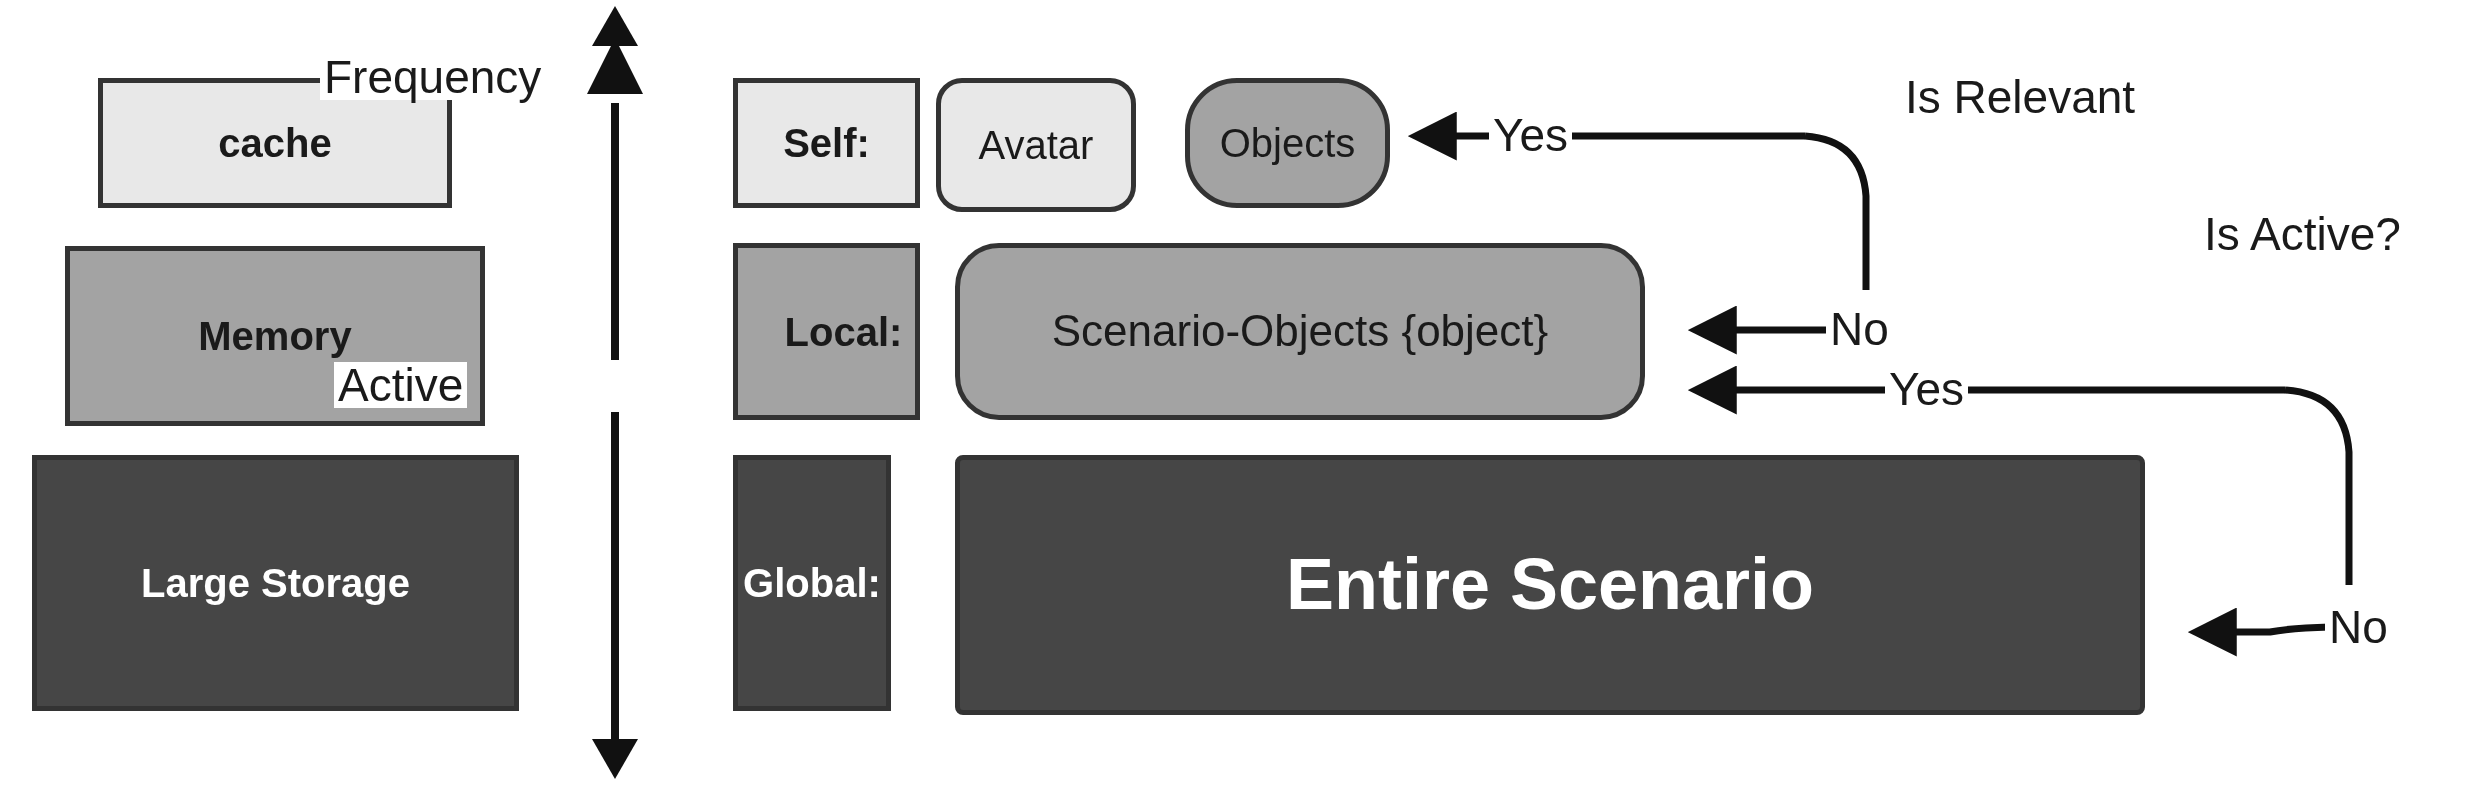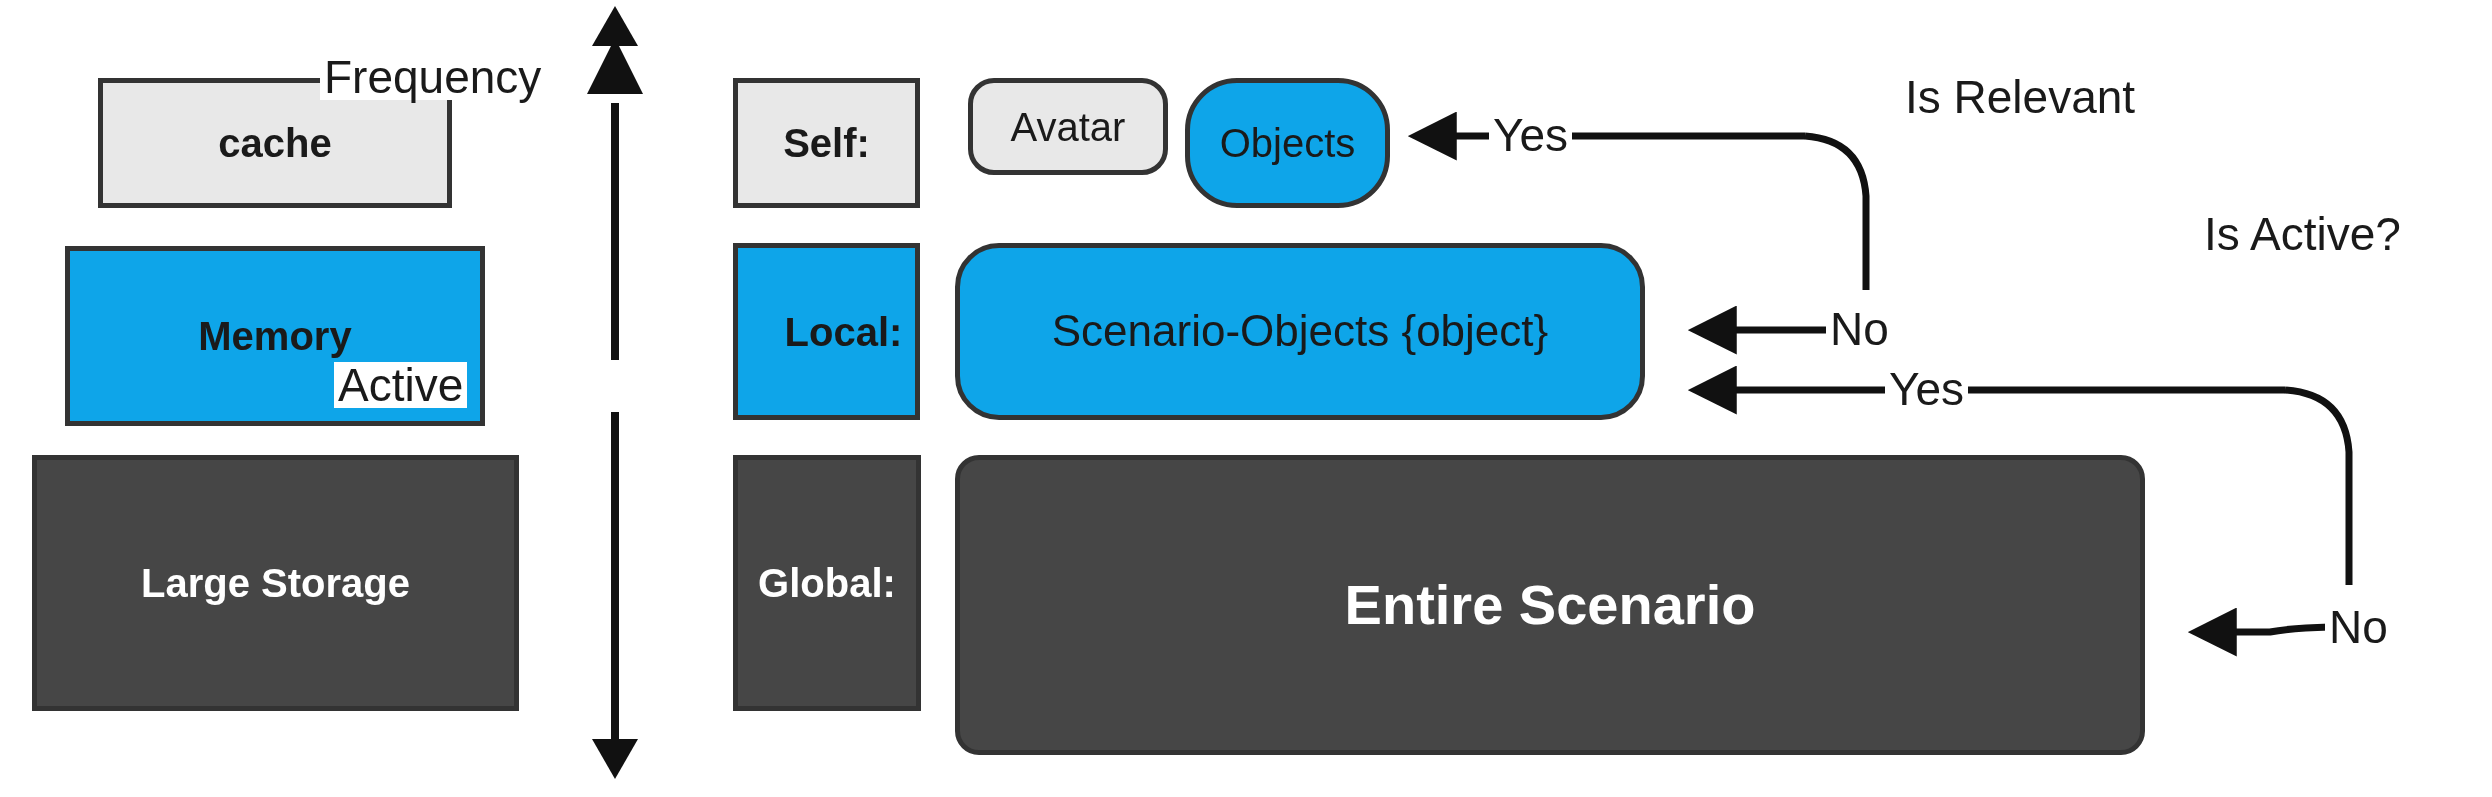--- a/index.html
+++ b/index.html
@@ -24,21 +24,21 @@
     position: absolute;
     box-sizing: border-box;
     border: 5px solid #333333;
     display: flex;
     align-items: center;
     justify-content: center;
     text-align: center;
     line-height: 1.05;
   }
   .fill-light  { background: #e8e8e8; color: #1a1a1a; }
-  .fill-mid    { background: #0ea5e9; color: #1a1a1a; }
+  .fill-mid    { background: #a3a3a3; color: #1a1a1a; }
   .fill-dark   { background: #464646; color: #ffffff; align-items: center; }
 
   .bold   { font-weight: bold; }
   .normal { font-weight: normal; }
 
   
   .axis-svg {
     position: absolute;
     left: 0; top: 0;
     width: 2492px;
@@ -121,41 +121,41 @@
   </div>
 
   <div class="plain-label label-boxed-bg" style="left:334px; top:362px; font-size:46px;">
     <span>Active</span>
   </div>
 
   <div class="block fill-light bold" style="left:733px; top:78px; width:187px; height:130px; font-size:40px;">
     <span>Self:</span>
   </div>
 
-  <div class="block fill-light normal" style="left:968px; top:78px; width:200px; height:97px; font-size:40px; border-radius:26px;">
+  <div class="block fill-light normal" style="left:936px; top:78px; width:200px; height:134px; font-size:40px; border-radius:26px;">
     <span>Avatar</span>
   </div>
 
   <div class="block fill-mid normal" style="left:1185px; top:78px; width:205px; height:130px; font-size:40px; border-radius:52px;">
     <span>Objects</span>
   </div>
 
   <div class="block fill-mid bold" style="left:733px; top:243px; width:187px; height:177px; font-size:40px;padding-left:34px;">
     <span>Local:</span>
   </div>
 
   <div class="block fill-mid normal" style="left:955px; top:243px; width:690px; height:177px; font-size:44px; border-radius:44px;">
     <span>Scenario-Objects {object}</span>
   </div>
 
-  <div class="block fill-dark bold" style="left:733px; top:455px; width:188px; height:256px; font-size:40px;">
+  <div class="block fill-dark bold" style="left:733px; top:455px; width:158px; height:256px; font-size:40px;">
     <span>Global:</span>
   </div>
 
-  <div class="block fill-dark bold" style="left:955px; top:455px; width:1190px; height:300px; font-size:56px; border-radius:24px;">
+  <div class="block fill-dark bold" style="left:955px; top:455px; width:1190px; height:260px; font-size:72px; border-radius:8px;">
     <span>Entire Scenario</span>
   </div>
 
   <div class="plain-label label-boxed-bg" style="left:1489px; top:112px; font-size:46px;">
     <span>Yes</span>
   </div>
 
   <div class="plain-label label-boxed-bg" style="left:1901px; top:74px; font-size:46px;">
     <span>Is Relevant</span>
   </div>

